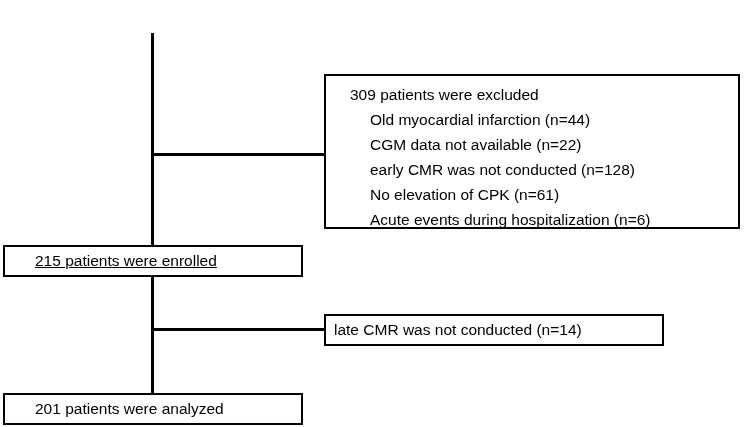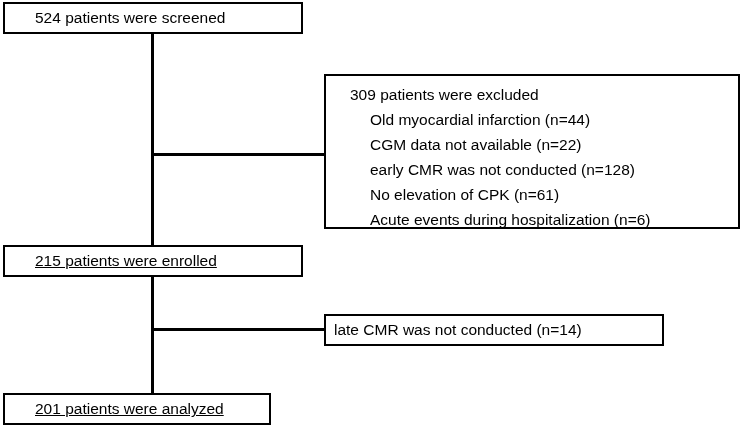--- a/index.html
+++ b/index.html
@@ -39,21 +39,21 @@
     padding-left: 8px;
   }
   .node-list {
     padding: 6px 8px 6px 24px;
   }
 
   .box-screened  { left: 3px;   top: 2px;   width: 300px; height: 32px; }
   .box-excluded  { left: 324px; top: 74px;  width: 416px; height: 155px; }
   .box-enrolled  { left: 3px;   top: 245px; width: 300px; height: 32px; text-decoration: underline; }
   .box-latecmr   { left: 324px; top: 314px; width: 340px; height: 32px; }
-  .box-analyzed  { left: 3px;   top: 393px; width: 268px; height: 32px; text-decoration: underline; }
+  .box-analyzed  { left: 3px;   top: 393px; width: 300px; height: 32px; }
 
   .node-text {
     white-space: nowrap;
     line-height: 1.0;
   }
 
   
   .excl-head {
     white-space: nowrap;
     line-height: 25px;
@@ -89,23 +89,20 @@
 </head>
 <body>
 
 <div id="flow-root">
 
   <div class="line v-line spine-top"></div>
   <div class="line h-line branch-excl"></div>
   <div class="line v-line spine-bottom"></div>
   <div class="line h-line branch-late"></div>
 
-  <div class="node node-main box-screened">
-    <span class="node-text">524 patients were screened</span>
-  </div>
 
   <div class="node node-list box-excluded">
     <div class="excl-head">309 patients were excluded</div>
     <ul class="excl-items">
       <li>Old myocardial infarction (n=44)</li>
       <li>CGM data not available (n=22)</li>
       <li>early CMR was not conducted (n=128)</li>
       <li>No elevation of CPK (n=61)</li>
       <li>Acute events during hospitalization (n=6)</li>
     </ul>

